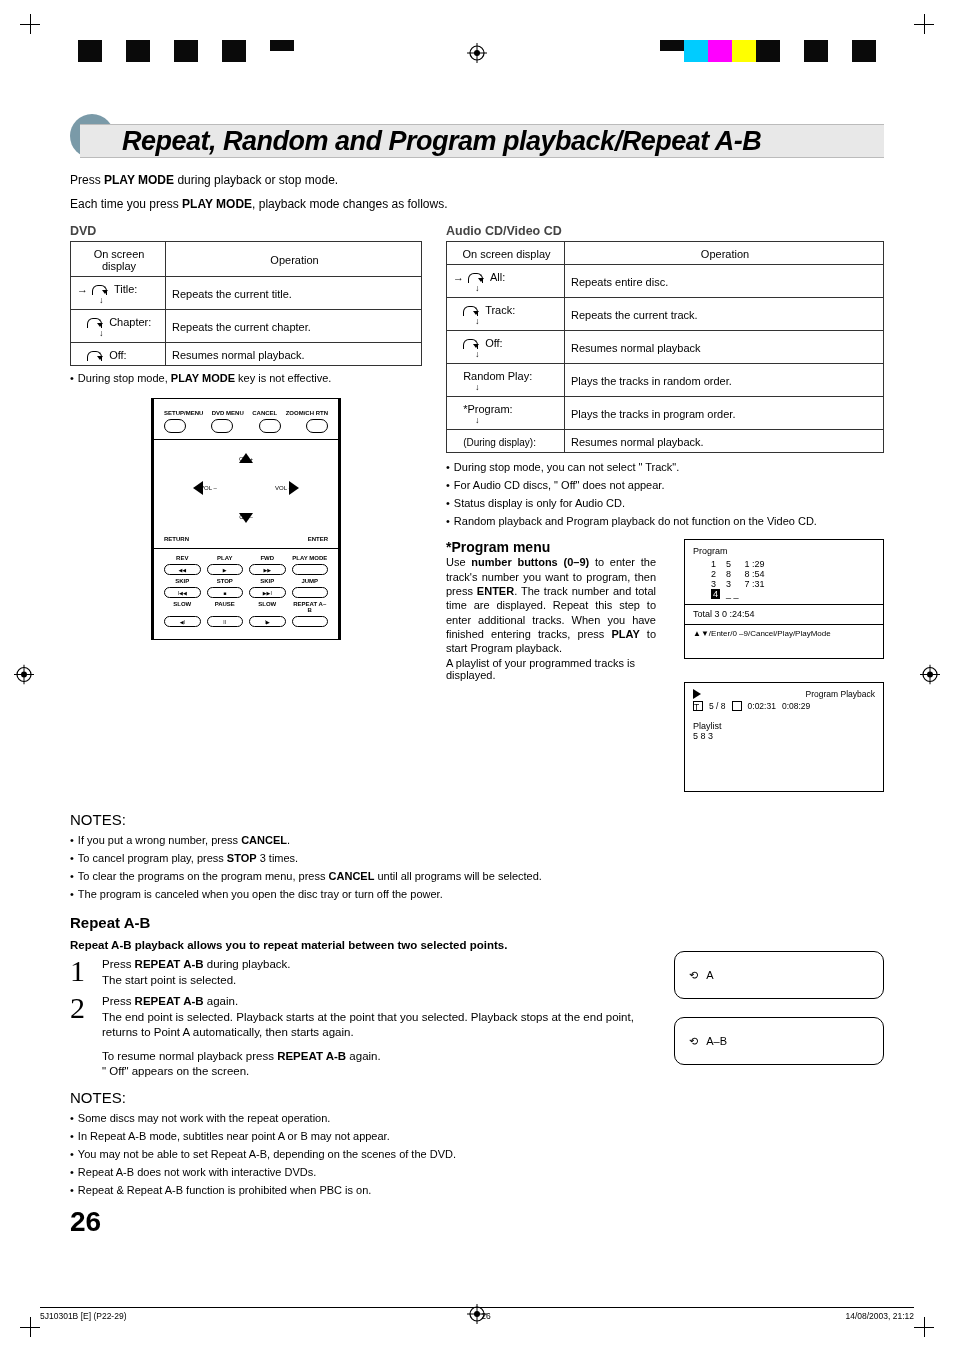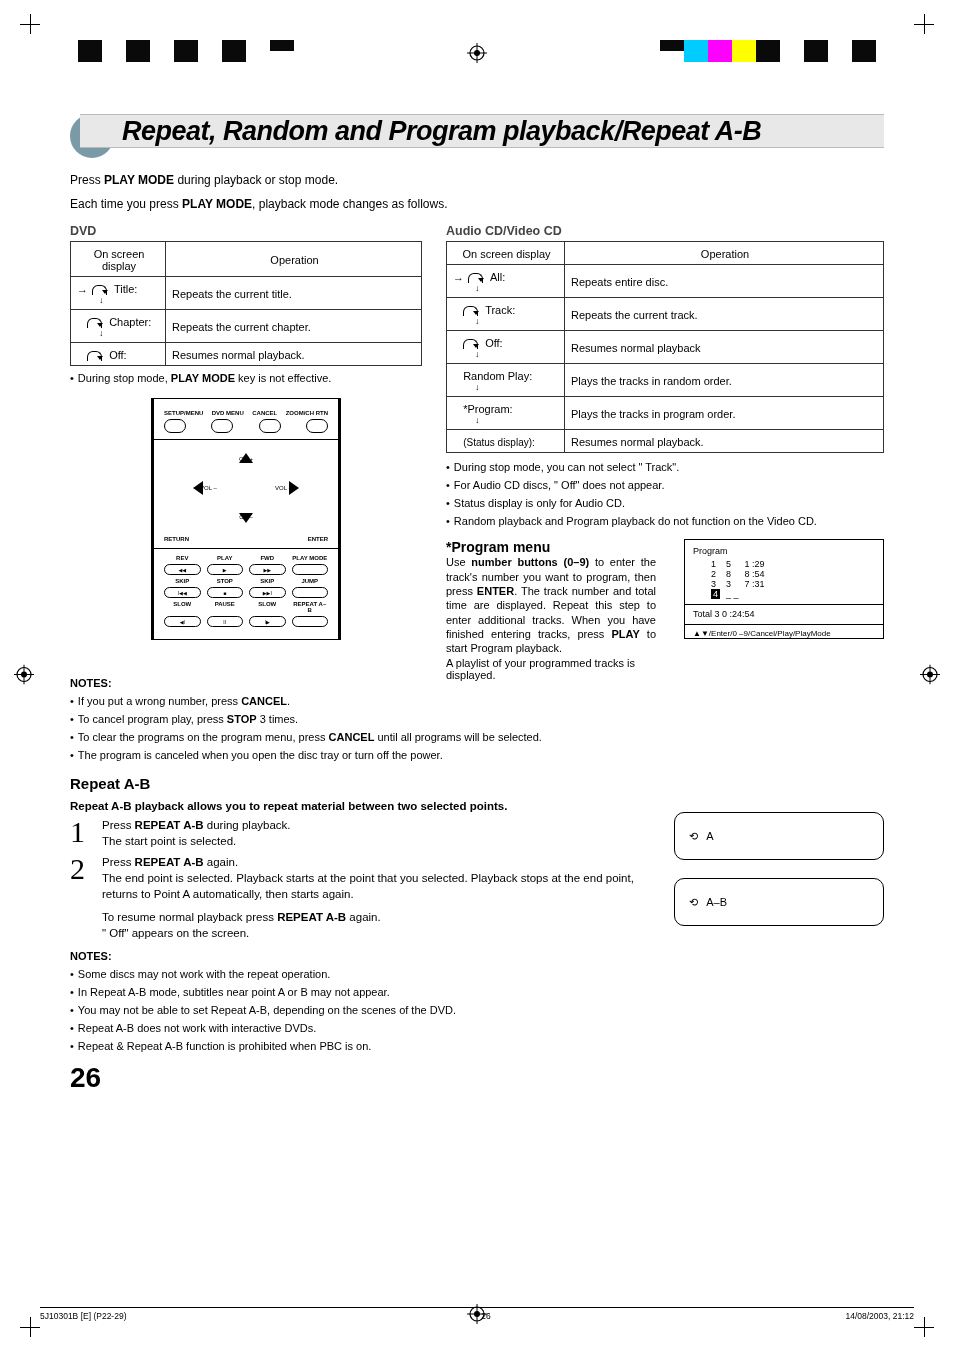--- a/index.html
+++ b/index.html
@@ -44,21 +44,21 @@
   .reg-center{
     position:absolute; left:50%; top:50%; transform:translate(-50%,-50%);
     width:20px;height:20px;
   }
   .reg-center svg{display:block;}
   
   .content{
     margin:84px 42px 0 42px;
   }
   .heading{
-    display:flex; align-items:flex-start;
+    display:flex; align-items:flex-end;
     font-size:27px; font-weight:bold;
     font-style:italic;
     margin-bottom:14px;
   }
   .heading .pill{
     width:44px;height:44px;border-radius:50%;
     background:var(--accent);
     margin-right:-34px;
     flex:0 0 auto;
   }
@@ -89,21 +89,21 @@
     padding:6px 4px 4px 6px;
     vertical-align:middle;
   }
   table.tbl th{font-weight:normal; text-align:center;}
   .osd{display:flex;align-items:center;gap:4px;}
   .arrow-down{font-size:9px; margin-left:22px;}
   .loop{display:inline-block;width:15px;height:10px;border:1.5px solid #000;border-bottom:none;border-radius:6px 6px 0 0;position:relative;margin-right:3px;top:1px;}
   .loop::after{content:"";position:absolute;right:-2px;bottom:-2px;border:3px solid transparent;border-top:4px solid #000;}
   .note-line{font-size:11px; margin-top:6px; display:flex; gap:4px;}
   .bullet::before{content:"• ";}
-  .notes-h{font-weight:bold;font-size:11px;margin-top:6px;}
+  .notes-h{font-weight:normal;font-size:15px;margin-top:6px;}
 
   
   .remote{
     width:190px; margin:14px auto 8px auto;
     border:1.5px solid #000;
     border-left:3px solid #000;
     border-right:3px solid #000;
     padding:8px 10px 12px 10px;
     font-size:6.5px;
     text-align:center;
@@ -120,21 +120,21 @@
   .tri.dn{border-top:10px solid #000; left:50%;bottom:0;transform:translateX(-50%);}
   .tri.lf{border-right:10px solid #000; left:0;top:50%;transform:translateY(-50%);}
   .tri.rt{border-left:10px solid #000; right:0;top:50%;transform:translateY(-50%);}
   .rm-grid{display:grid;grid-template-columns:repeat(4,1fr);gap:3px 6px;margin-top:6px;}
   .rm-pill{height:11px;border:1px solid #000;border-radius:6px;display:flex;align-items:center;justify-content:center;font-size:5px;}
   .rm-hr{border-top:1px solid #000;margin:6px -10px;}
 
   
   .osd-box{
     border:1px solid #000;
-    padding:6px 8px 0 8px;
+    padding:6px 8px 20px 8px;
     font-size:9px;
     width:200px;
     background:#fff;
     margin-bottom:23px;
   }
   .osd-box .title{font-size:9px;margin-bottom:3px;}
   .osd-box table{font-size:9px;border-collapse:collapse;margin-left:18px;}
   .osd-box table td{padding:0 6px 0 0;}
   .osd-box .hl{background:#000;color:#fff;padding:0 2px;}
   .osd-box .rule{border-top:1px solid #000;margin:5px -8px 4px;}
@@ -386,21 +386,21 @@
               </tr>
           <tr>
                 <td>
                   <div class="osd">&nbsp;&nbsp;<span>*Program:</span></div>
                   <div class="arrow-down">↓</div>
                 </td>
                 <td>Plays the tracks in program order.</td>
               </tr>
           <tr>
                 <td>
-                  <div class="osd">&nbsp;&nbsp;<span style="font-size:10px">(Status display):</span></div>
+                  <div class="osd">&nbsp;&nbsp;<span style="font-size:10px">(During display):</span></div>
                 </td>
                 <td>Resumes normal playback.</td>
               </tr>
         </tbody>
           </table>
 
         <div style="margin-top:8px">
           <div class="note-line bullet">During stop mode, you can not select "      Track".</div>
           <div class="note-line bullet">For Audio CD discs, "      Off" does not appear.</div>
           <div class="note-line bullet">Status display is only for Audio CD.</div>
@@ -440,20 +440,37 @@
                       <td>_ _</td>
                       <td></td>
                     </tr>
               </tbody>
                 </table>
               <div class="rule"></div>
               <div>Total 3   0 :24:54</div>
               <div class="rule"></div>
               <div class="foot">▲▼/Enter/0 –9/Cancel/Play/PlayMode</div>
             </div>
+            <div class="osd-box" style="height:110px">
+              <div style="display:flex;justify-content:space-between;align-items:center">
+                <span class="playIcon"></span>
+                <span style="font-size:8.5px">Program Playback</span>
+              </div>
+              <div style="display:flex;gap:6px;align-items:center;font-size:8.5px;margin-top:2px">
+                <span class="sqIcon">T</span>
+                  <span>5 / 8</span>
+                <span class="sqIcon"></span>
+                  <span>0:02:31</span>
+                <span>0:08:29</span>
+              </div>
+              <div style="margin-top:10px;font-size:9px">
+                <div>Playlist</div>
+                <div>5   8   3</div>
+              </div>
+            </div>
           </div>
         </div>
       </div>
     </div>
 
     <div class="notes-h" style="margin-top:-4px">NOTES:</div>
     <div class="note-line bullet">
         <span><span>If you put a wrong number, press </span><b>CANCEL</b><span>.</span></span>
       </div>
     <div class="note-line bullet">

